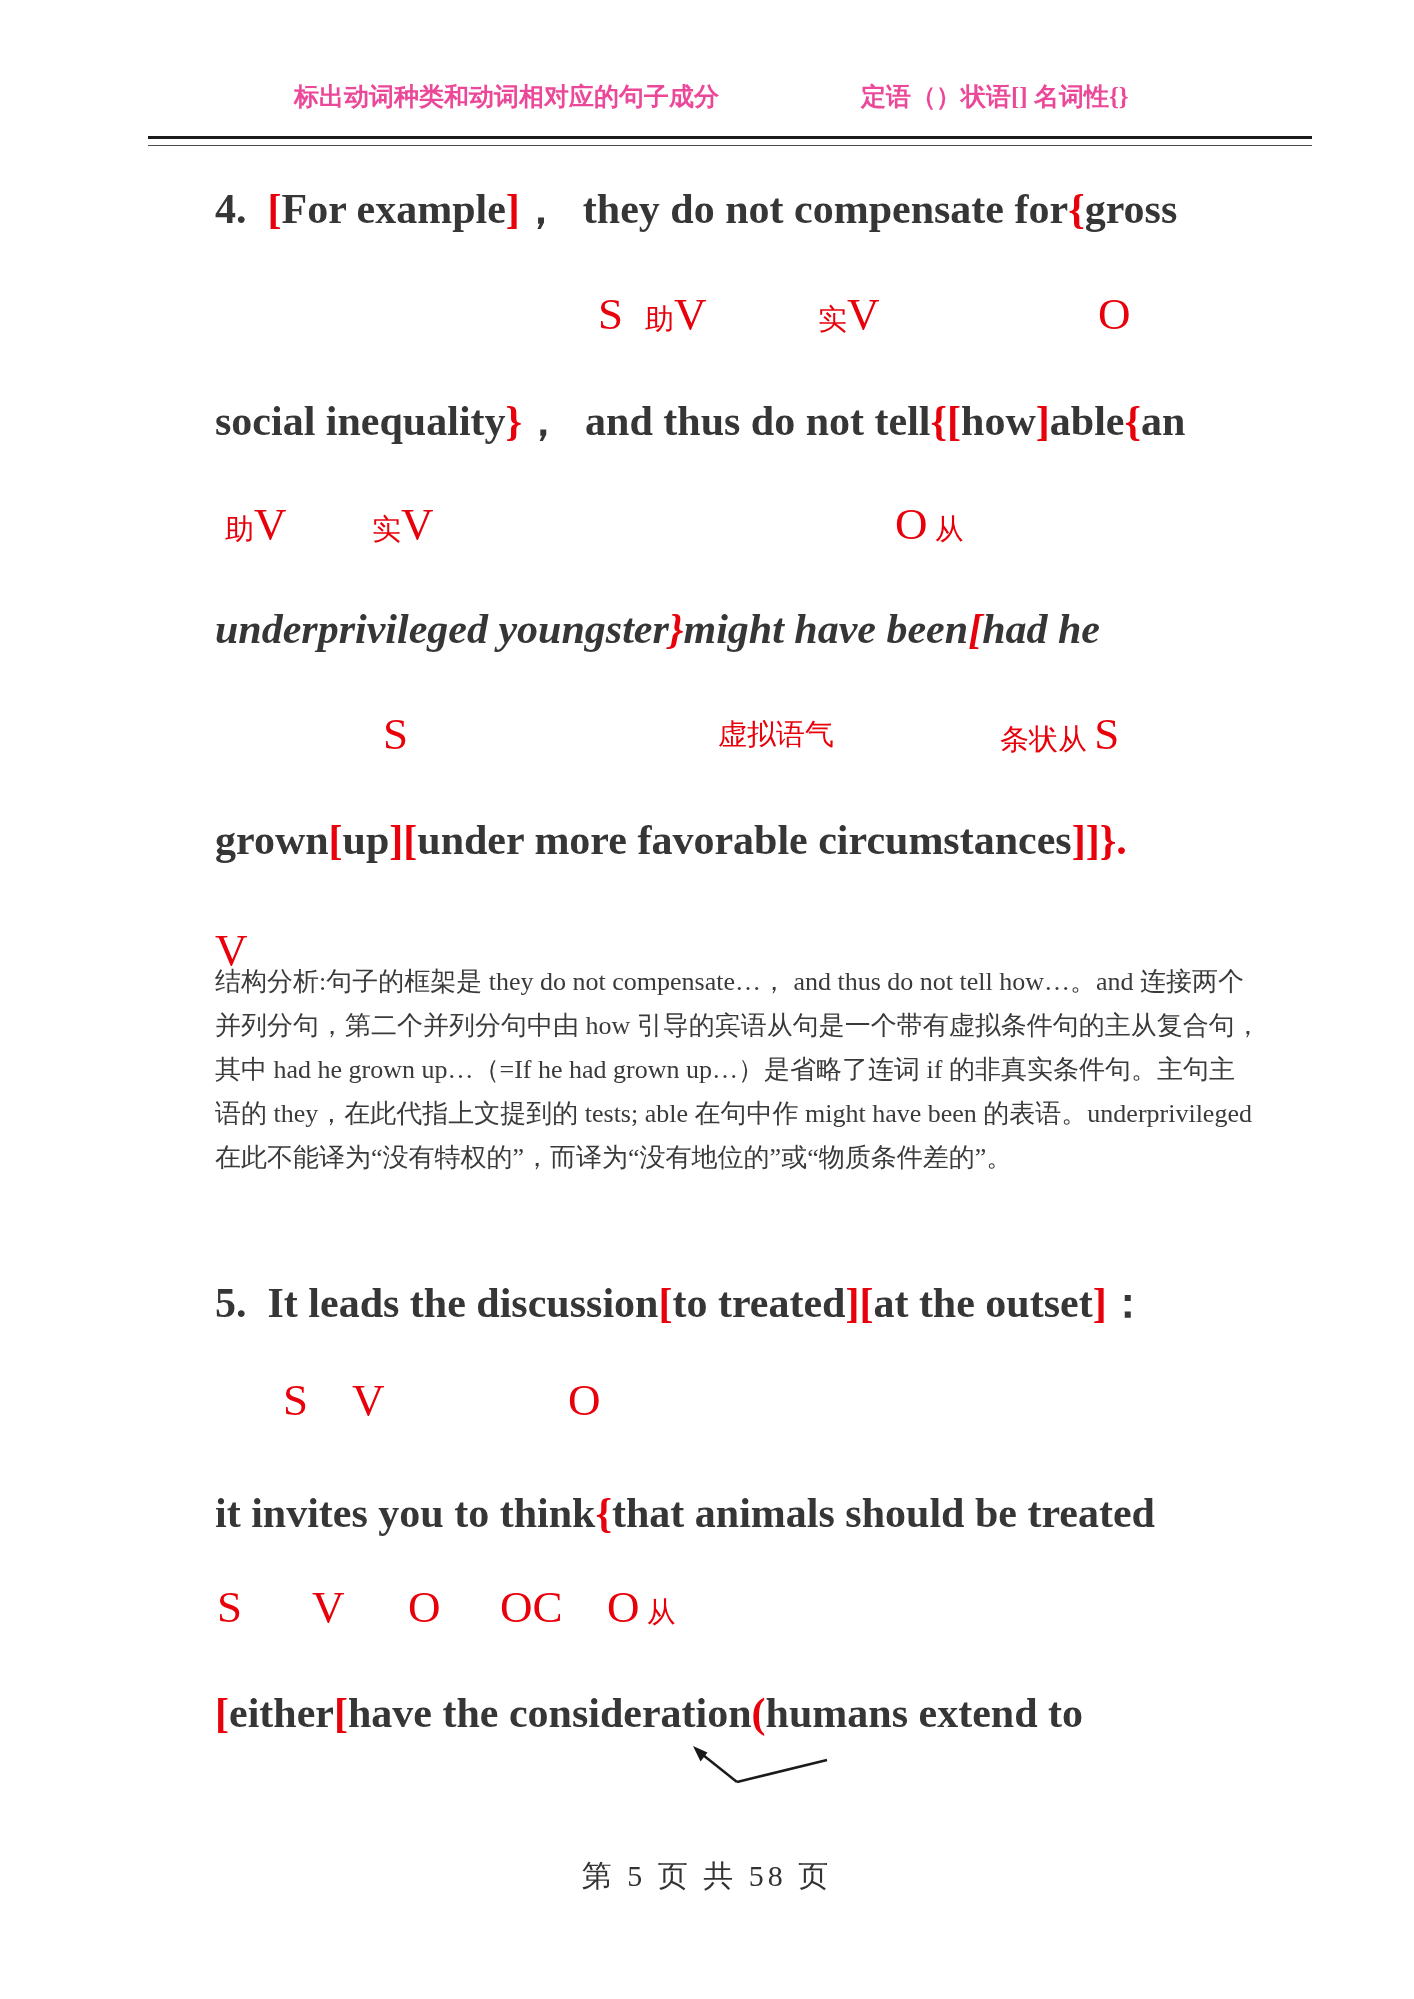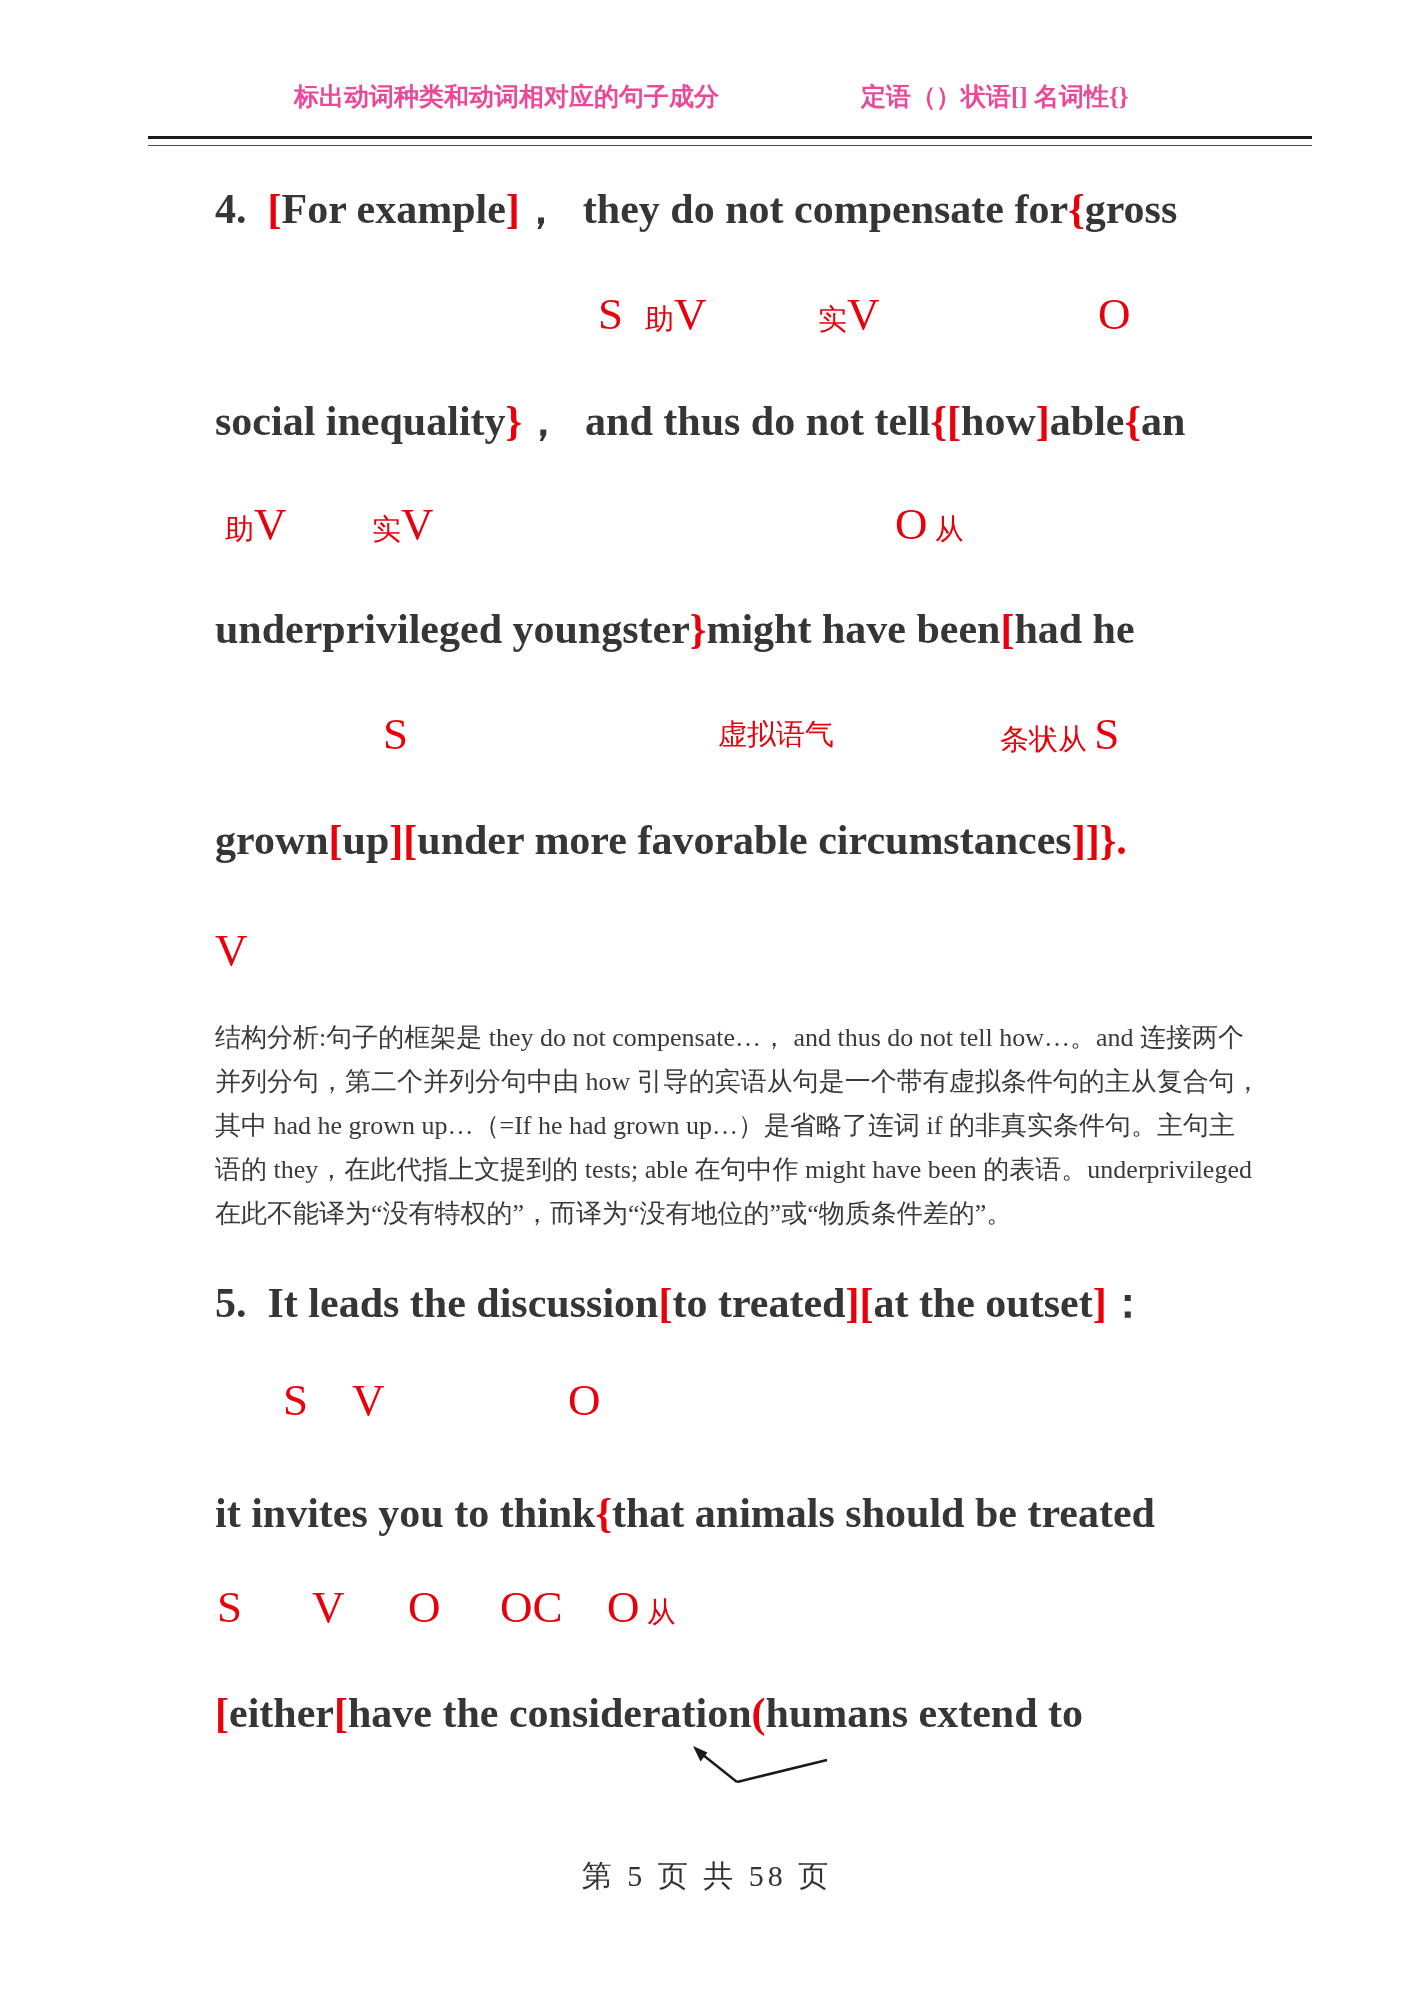--- a/index.html
+++ b/index.html
@@ -42,31 +42,31 @@
         <span class="tok" style="left: 645px;"><span class="zh">助</span><span class="lat">V</span></span>
         <span class="tok" style="left: 818px;"><span class="zh">实</span><span class="lat">V</span></span>
         <span class="tok" style="left: 1098px;"><span class="lat">O</span></span>
       </div>
       <div class="sentence" style="top: 395px;"><span>social inequality</span><span class="red">}</span><span>，  and thus do not tell</span><span class="red">{[</span><span>how</span><span class="red">]</span><span>able</span><span class="red">{</span><span>an</span></div>
       <div class="redrow" style="top: 498px;">
         <span class="tok" style="left: 225px;"><span class="zh">助</span><span class="lat">V</span></span>
         <span class="tok" style="left: 372px;"><span class="zh">实</span><span class="lat">V</span></span>
         <span class="tok" style="left: 895px;"><span class="lat">O</span><span class="zh"> 从</span></span>
       </div>
-      <div class="sentence" style="top: 603px;"><span>underprivileged youngster</span><span class="red">}</span><span>might have been</span><span class="red">[</span><span>had he</span></div>
+      <div class="sentence" style="top: 603px; font-style: italic;"><span>underprivileged youngster</span><span class="red">}</span><span>might have been</span><span class="red">[</span><span>had he</span></div>
       <div class="redrow" style="top: 708px;">
         <span class="tok" style="left: 383px;"><span class="lat">S</span></span>
         <span class="tok" style="left: 718px;"><span class="zh">虚拟语气</span></span>
         <span class="tok" style="left: 1000px;"><span class="zh">条状从 </span><span class="lat">S</span></span>
       </div>
       <div class="sentence" style="top: 814px;"><span>grown</span><span class="red">[</span><span>up</span><span class="red">][</span><span>under more favorable circumstances</span><span class="red">]]}.</span></div>
       <div class="redrow" style="top: 924px;">
         <span class="tok" style="left: 215px;"><span class="lat">V</span></span>
       </div>
-      <div class="para" style="top: 1016px;">
+      <div class="para" style="top: 960px;">
         <div class="">结构分析:句子的框架是 they do not compensate…， and thus do not tell how…。and 连接两个</div>
         <div class="">并列分句，第二个并列分句中由 how 引导的宾语从句是一个带有虚拟条件句的主从复合句，</div>
         <div class="">其中 had he grown up…（=If he had grown up…）是省略了连词 if 的非真实条件句。主句主</div>
         <div class="">语的 they，在此代指上文提到的 tests; able 在句中作 might have been 的表语。underprivileged</div>
         <div class="">在此不能译为“没有特权的”，而译为“没有地位的”或“物质条件差的”。</div>
       </div>
       <div class="sentence" style="top: 1277px;"><span>5.  It leads the discussion</span><span class="red">[</span><span>to treated</span><span class="red">][</span><span>at the outset</span><span class="red">]</span><span>：</span></div>
       <div class="redrow" style="top: 1374px;">
         <span class="tok" style="left: 283px;"><span class="lat">S</span></span>
         <span class="tok" style="left: 352px;"><span class="lat">V</span></span>

